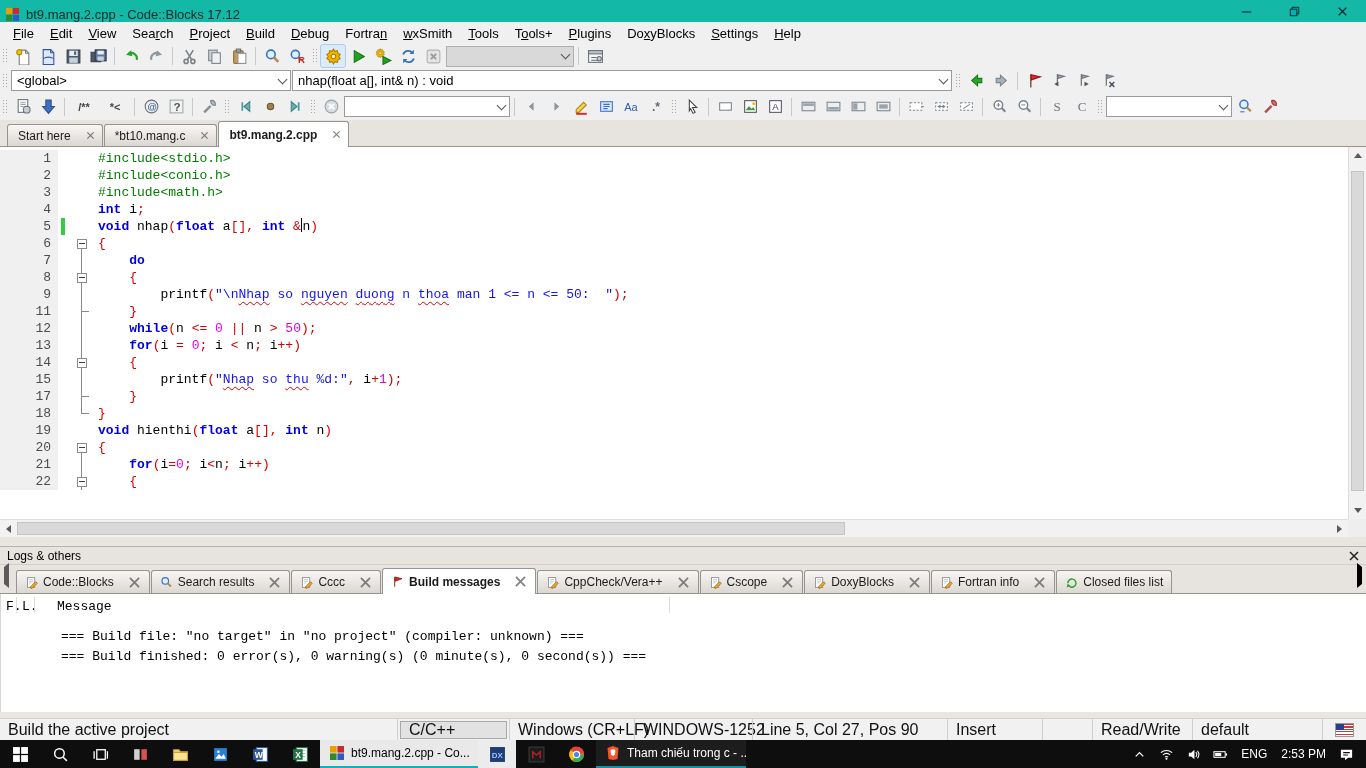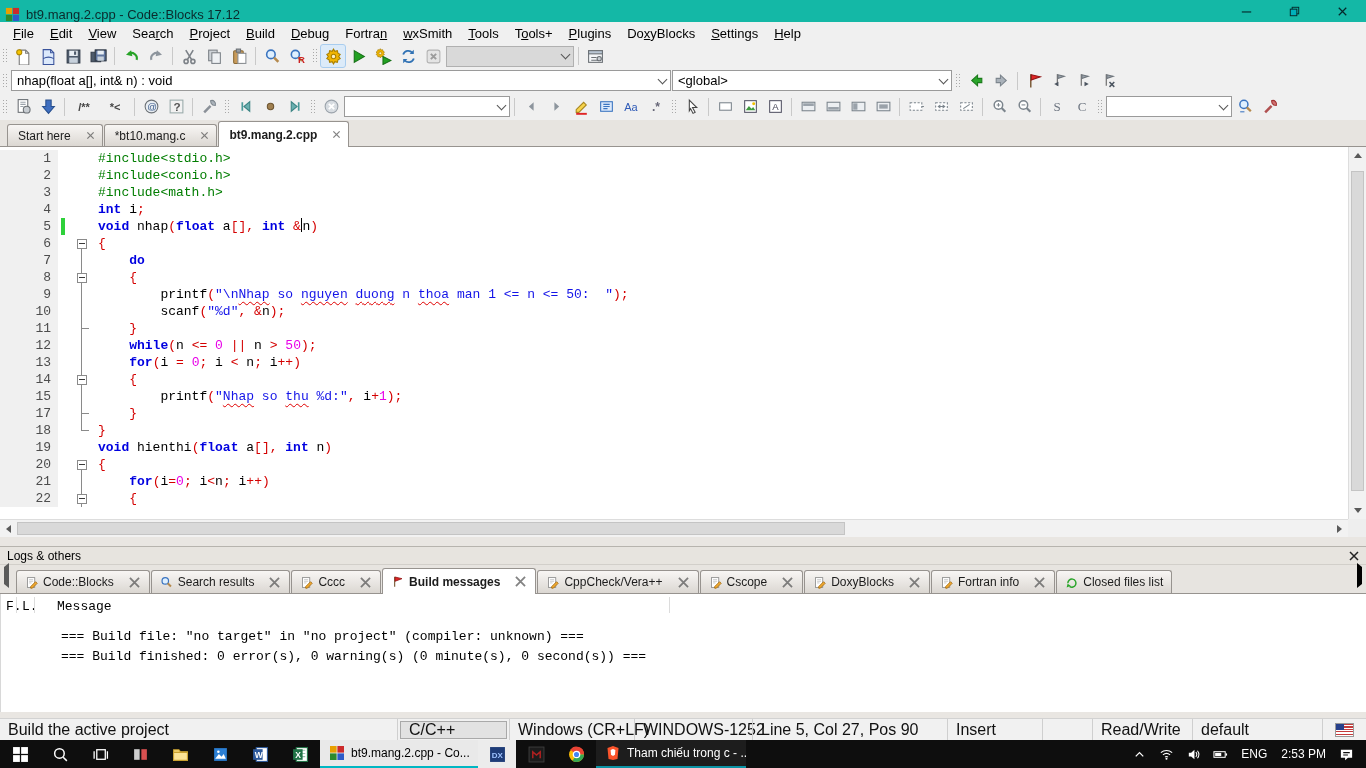--- a/index.html
+++ b/index.html
@@ -319,26 +319,26 @@
           <rect x="1.5" y="2.5" width="13" height="11" fill="#f4f6f8" stroke="#6b7075"></rect>
           <rect x="1.5" y="2.5" width="13" height="3" fill="#b9c6d4" stroke="#6b7075"></rect>
           <path d="M4 9h5M4 11.5h7" stroke="#6b7075"></path>
           <circle cx="11.5" cy="10" r="2" fill="#c8cdd2" stroke="#6b7075"></circle>
         </svg>
       </span>
   </div>
 
   <div class="tb tb2">
     <span class="grip"></span>
+    <div class="combo w-scope">
+      <span class="val">&lt;global&gt;</span>
+      <span class="chev"></span>
+    </div>
     <div class="combo w-symbol">
       <span class="val">nhap(float a[], int&amp; n) : void</span>
-      <span class="chev"></span>
-    </div>
-    <div class="combo w-scope">
-      <span class="val">&lt;global&gt;</span>
       <span class="chev"></span>
     </div>
     <span class="grip"></span>
     <span class="tbtn ic">
         <svg viewBox="0 0 16 16">
           <path d="M9 3L3.5 8 9 13v-3h4V6H9z" fill="#2aa52a" stroke="#1b7a1b"></path>
         </svg>
       </span>
     <span class="tbtn ic">
         <svg viewBox="0 0 16 16">
@@ -672,28 +672,20 @@
           </div>
           <div class="lcode"><span class="sg-id">    </span><span class="sg-op">{</span></div>
         </div>
         <div class="ln">
           <div class="lnum">9</div>
           <div class="lch"></div>
           <div class="lfold">
             <div class="fv full"></div>
           </div>
           <div class="lcode"><span class="sg-id">        printf</span><span class="sg-op">(</span><span class="sg-str">"\n</span><span class="sg-strm">Nhap</span><span class="sg-str"> so </span><span class="sg-strm">nguyen</span><span class="sg-str"> </span><span class="sg-strm">duong</span><span class="sg-str"> n </span><span class="sg-strm">thoa</span><span class="sg-str"> man 1 &lt;= n &lt;= 50:  "</span><span class="sg-op">);</span></div>
-        </div>
-        <div class="ln">
-          <div class="lnum">10</div>
-          <div class="lch"></div>
-          <div class="lfold">
-            <div class="fv full"></div>
-          </div>
-          <div class="lcode"><span class="sg-id">        scanf</span><span class="sg-op">(</span><span class="sg-str">"%d"</span><span class="sg-op">,</span><span class="sg-id"> </span><span class="sg-op">&amp;</span><span class="sg-id">n</span><span class="sg-op">);</span></div>
         </div>
         <div class="ln">
           <div class="lnum">11</div>
           <div class="lch"></div>
           <div class="lfold">
             <div class="fv full"></div>
             <div class="ftick"></div>
           </div>
           <div class="lcode"><span class="sg-id">    </span><span class="sg-op">}</span></div>
         </div>

